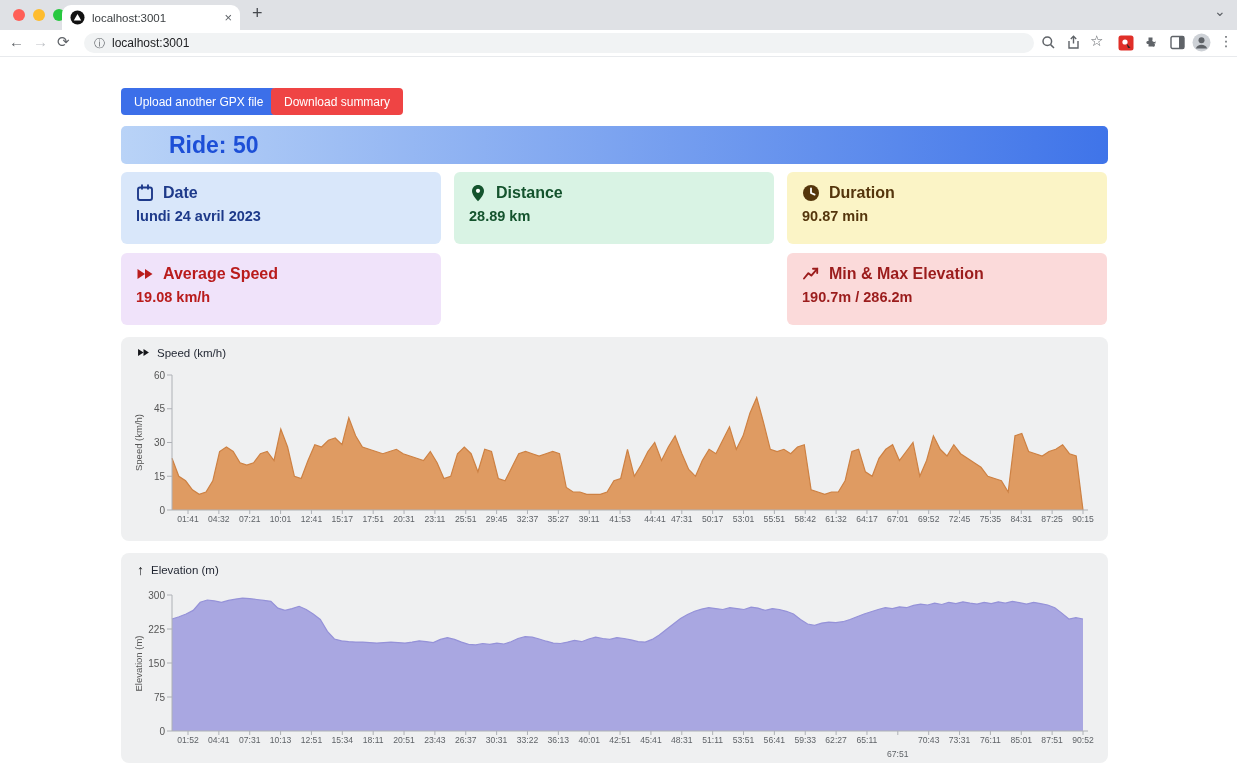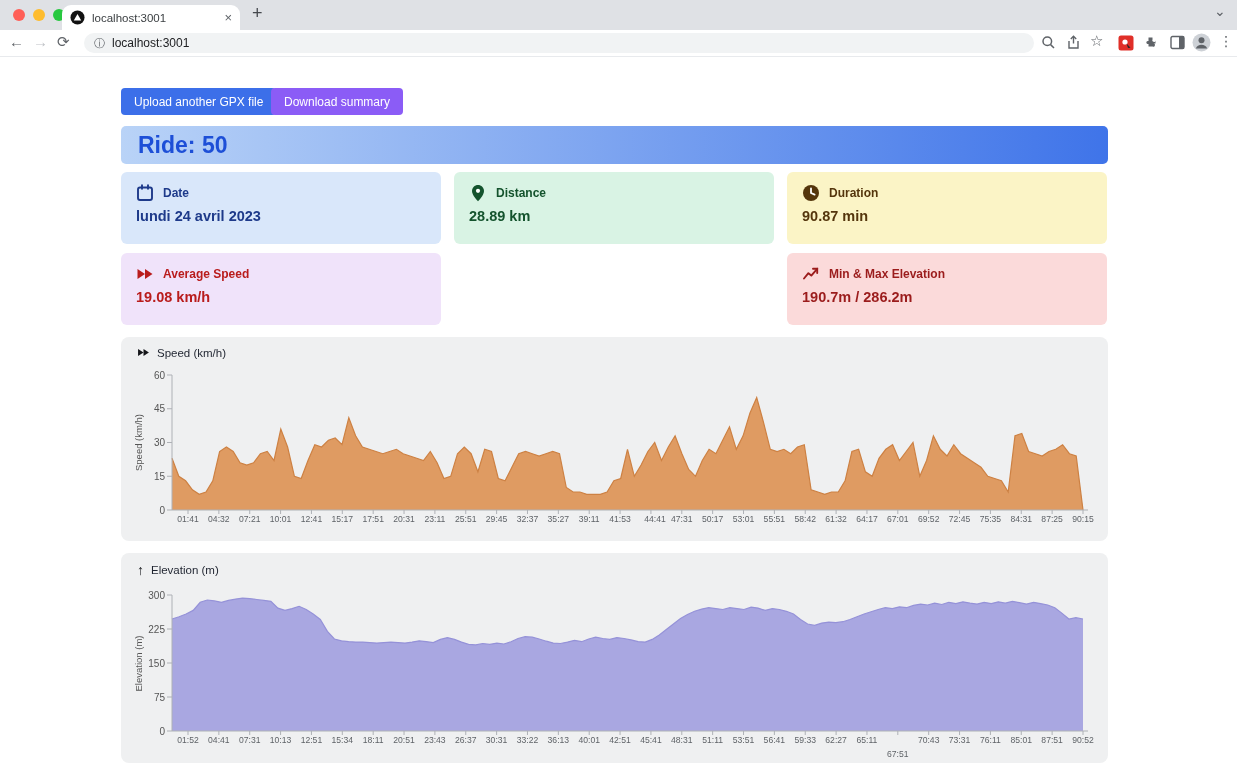--- a/index.html
+++ b/index.html
@@ -28,27 +28,27 @@
   .url { font-size:12px; color:#202124; }
   .tb-ic { position:absolute; top:35px; }
 
   
   .act-btn { position:absolute; top:88px; height:27px; border:none; border-radius:4px; color:#fff;
              font-size:12px; font-family:"Liberation Sans",sans-serif; padding:0 13px; cursor:pointer; }
 
   
   .banner { position:absolute; left:121px; top:126px; width:987px; height:38px; border-radius:5px;
             display:flex; align-items:center; padding-left:17px; }
-  .banner h1 { font-size:23px; font-weight:800; }
+  .banner h1 { font-size:23px; font-weight:800;margin-left:31px; }
 
   
   .stat-card { position:absolute; width:320px; height:72px; border-radius:6px; padding:12px 15px; }
   .stat-head { display:flex; align-items:center; gap:9px; }
   .stat-head svg { width:18px; height:18px; }
-  .stat-label { font-size:12px; font-weight:bold; }
+  .stat-label { font-size:16px; font-weight:bold; }
   .stat-value { font-size:14.5px; font-weight:bold; margin-top:6px; }
 
   
   .chart-card { position:absolute; left:121px; width:987px; background:#eff0f1; border-radius:8px; }
   .chart-title { position:absolute; left:16px; top:9px; display:flex; align-items:center; gap:7px;
                  font-size:11.5px; color:#1f2430; }
   .chart-title svg { width:13px; height:13px; }
   .up-glyph { font-size:14px; font-weight:bold; color:#15161a; }
   .ylabel { position:absolute; left:-28px; font-size:9.5px; color:#555;
             transform:rotate(-90deg); width:90px; text-align:center; }
@@ -111,21 +111,21 @@
     <rect x="9" y="1.5" width="5" height="12" fill="#5f6368"></rect>
   </svg>
   <svg class="tb-ic" style="left:1192px;top:33px;" width="19" height="19" viewBox="0 0 19 19">
     <circle cx="9.5" cy="9.5" r="9" fill="#cdd1d6"></circle>
     <circle cx="9.5" cy="7.3" r="3" fill="#5f6368"></circle>
     <path d="M3.8 15.5 a6.2 6.2 0 0 1 11.4 0 z" fill="#5f6368"></path>
   </svg>
   <span class="tb-ic" style="left:1219px;top:33px;font-size:14px;color:#5f6368;">⋮</span>
 
   <button class="act-btn" id="btn-upload" style="left: 121px; background: rgb(60, 111, 233);">Upload another GPX file</button>
-  <button class="act-btn" id="btn-download" style="left: 271px; background: #8b5cf6;">Download summary</button>
+  <button class="act-btn" id="btn-download" style="left: 271px; background: #ef4444;">Download summary</button>
 
   <div class="banner" id="banner" style="background: linear-gradient(90deg, rgb(185, 211, 247) 0%, rgb(63, 116, 233) 100%);">
     <h1 style="color: rgb(29, 79, 215);">Ride: 50</h1>
   </div>
 
   <div class="stat-card" style="left: 121px; top: 172px; background: rgb(217, 231, 250); color: rgb(30, 58, 138);">
     <div class="stat-head">
       <svg viewBox="0 0 18 18">
         <rect x="2" y="3.5" width="14" height="12.5" rx="2" fill="none" stroke="currentColor" stroke-width="1.9"></rect>
         <line x1="6" y1="1.2" x2="6" y2="4.8" stroke="currentColor" stroke-width="1.9" stroke-linecap="round"></line>

